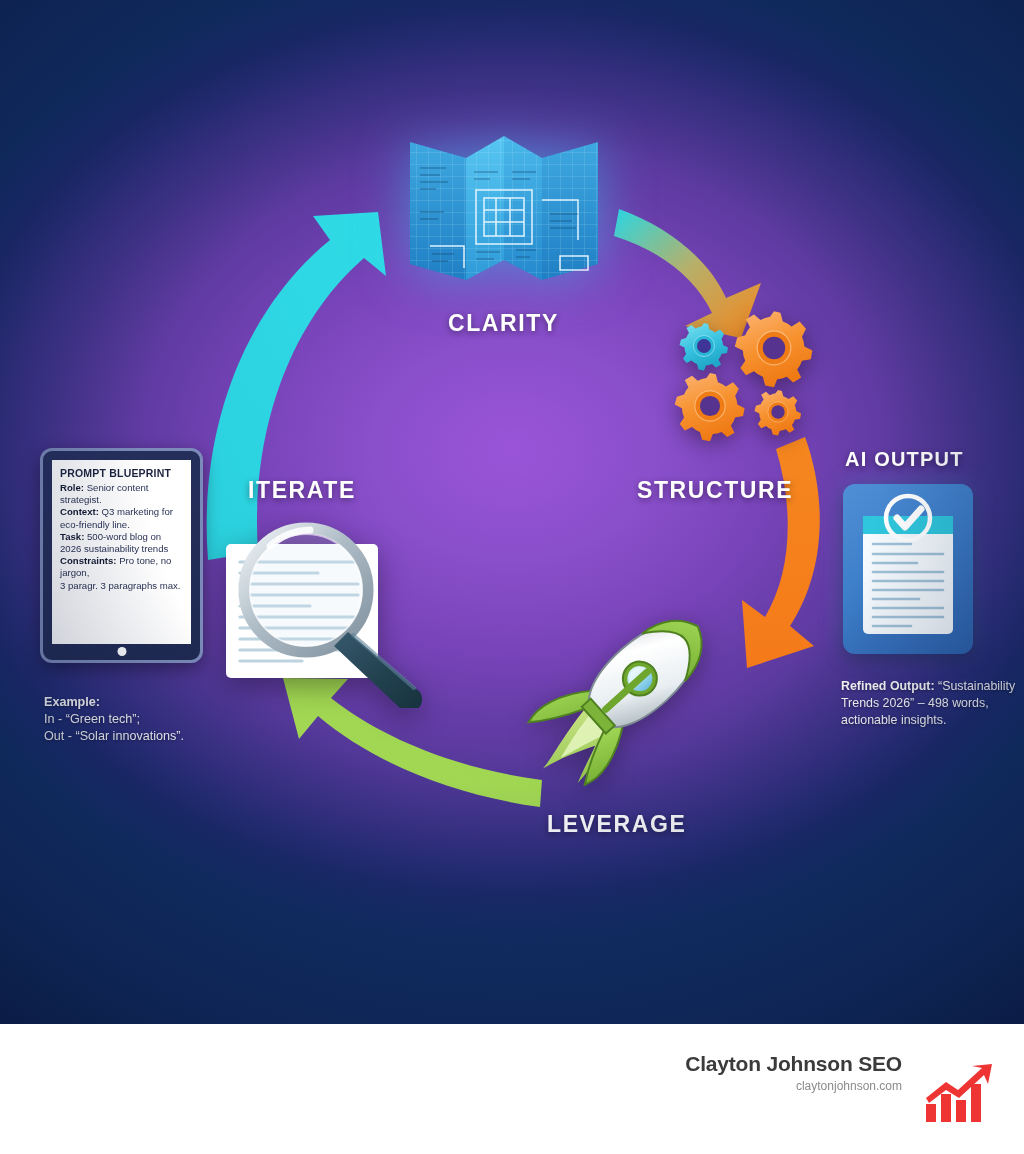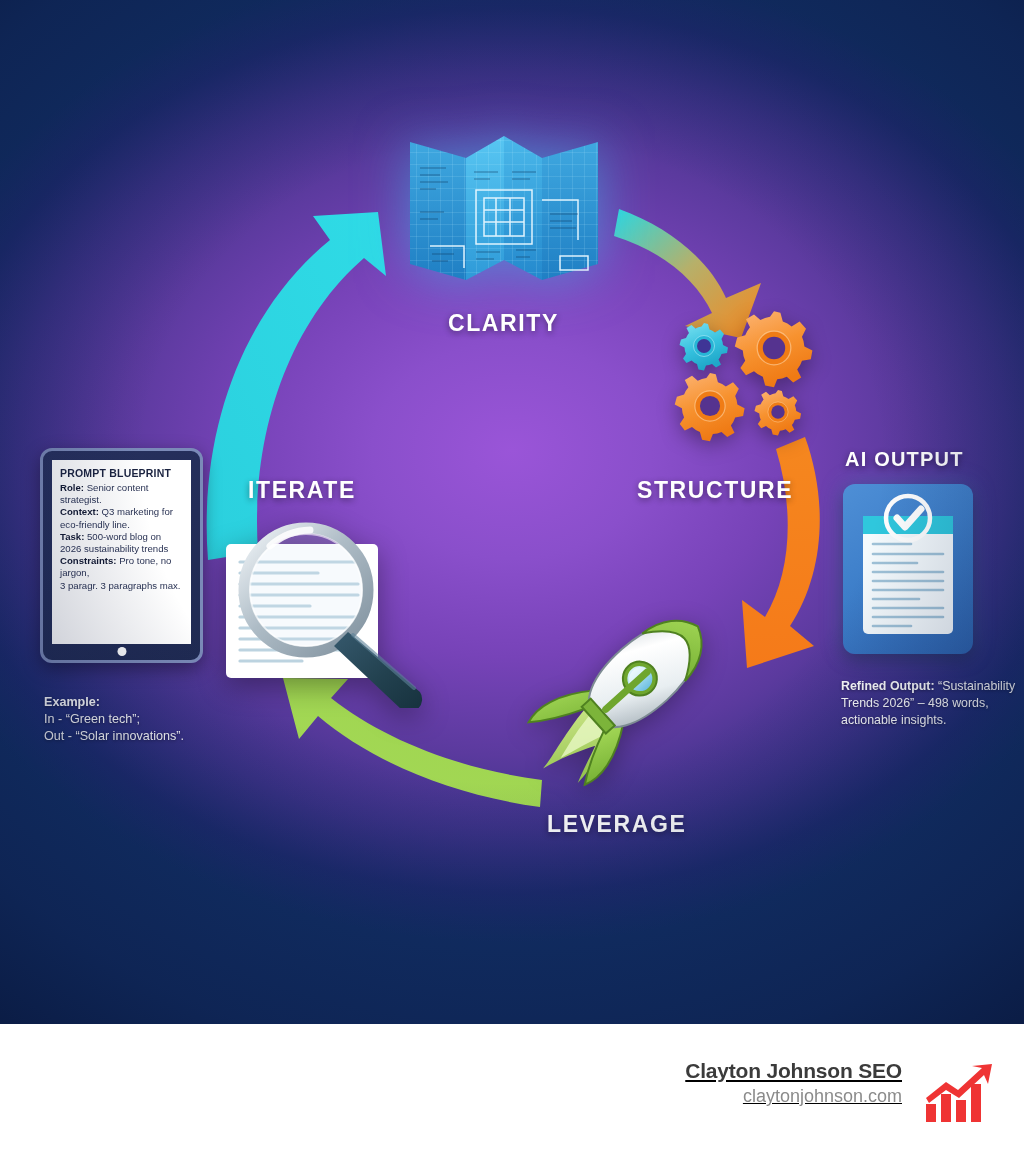--- a/index.html
+++ b/index.html
@@ -179,32 +179,31 @@
   
   #footer {
     position: absolute;
     left: 0; top: 1024px;
     width: 1024px; height: 130px;
     background: #ffffff;
   }
   #brand-block {
     position: absolute;
     right: 122px;
-    top: 35px;
+    top: 28px;
     text-align: right;
-    text-decoration: underline;
   }
   #brand-name {
     font-size: 21px;
     font-weight: bold;
     color: #3b3b3b;
     letter-spacing: -0.2px;
   }
   #brand-url {
-    font-size: 18px;
+    font-size: 12px;
     color: #8b8b8b;
     margin-top: 3px;
   }
   #brand-logo {
     position: absolute;
     right: 28px;
     top: 40px;
     width: 72px; height: 60px;
   }
 </style>

